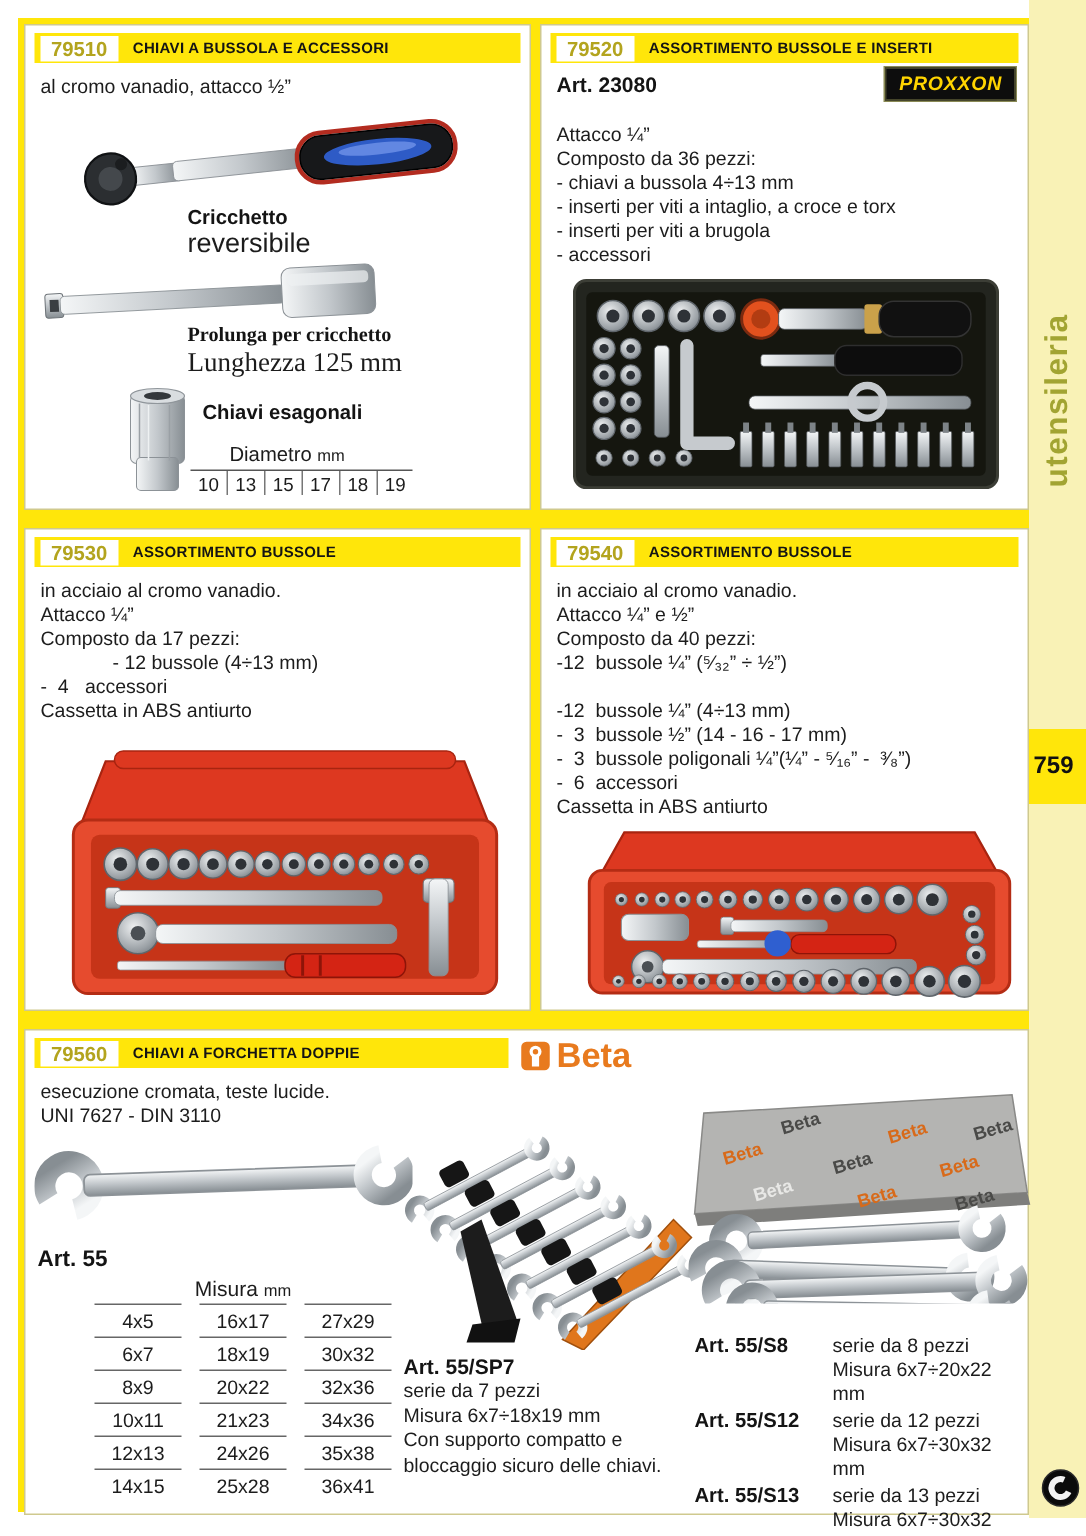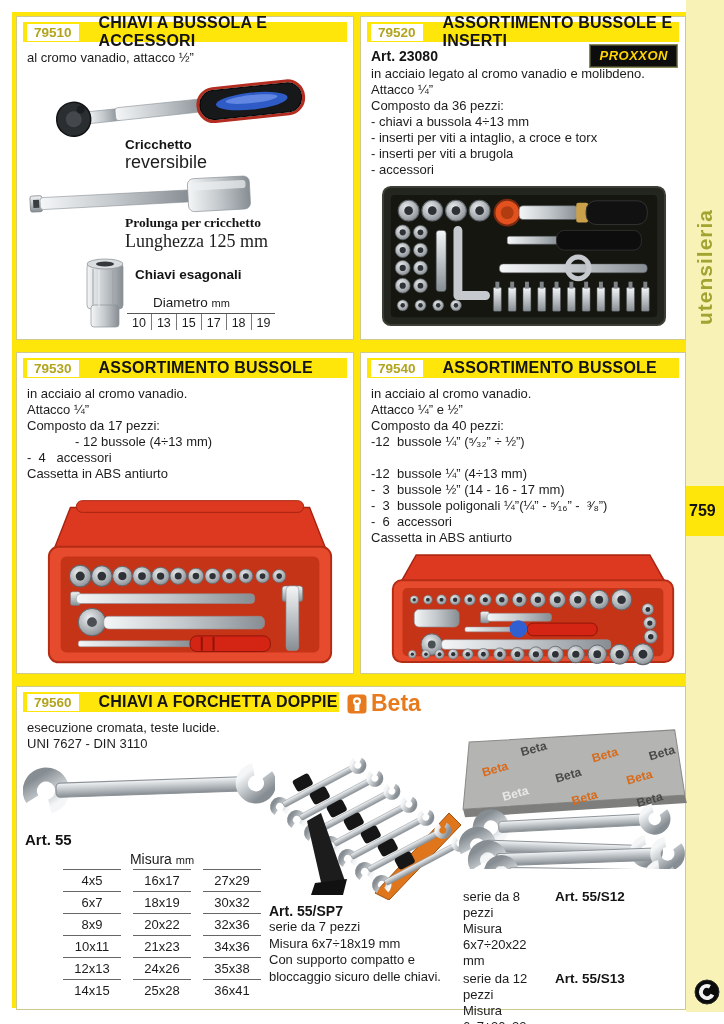--- a/index.html
+++ b/index.html
@@ -11,21 +11,21 @@
     transform:rotate(-90deg);font-size:21px;font-weight:bold;color:#a2a432;letter-spacing:1px;}
   #page-tab{position:absolute;left:686px;top:486px;width:38px;height:50px;background:#ffe60a;
     display:flex;align-items:center;}
   #page-tab span{font-size:16px;font-weight:bold;color:#111;padding-left:3px;}
   .panel{position:absolute;background:#ffffff;border:1px solid #cfc98e;}
   .phead{position:absolute;left:6px;top:5px;right:6px;height:20px;background:#ffe60a;
     display:flex;align-items:center;}
   .phead.fixed{right:auto;width:316px;}
   .pcode{background:#ffffff;color:#b3a41e;font-weight:bold;font-size:13.5px;
     padding:1px 7px;margin-left:4px;}
-  .ptitle{color:#141414;font-weight:bold;font-size:16px;margin-left:20px;letter-spacing:.2px;}
+  .ptitle{color:#141414;font-weight:bold;font-size:10px;margin-left:10px;letter-spacing:.2px;}
   .txt{position:absolute;font-size:13px;color:#1c1c1c;line-height:16.5px;white-space:pre-wrap;}
   .artlabel{font-weight:bold;font-size:14px;color:#141414;}
   .caplabel{font-size:13.5px;font-weight:bold;color:#141414;}
   .capsub{font-size:18px;color:#1c1c1c;text-align:right;}
   .imgbox{position:absolute;}
   
   .diam-table{position:absolute;display:flex;border-top:1.2px solid #555;}
   .diam-table .dcell{font-size:12.5px;color:#1c1c1c;padding:2px 5px 0 5px;border-left:1px solid #777;}
   .diam-table .dcell:first-child{border-left:none;}
   .dhead{position:absolute;font-size:13.5px;color:#1c1c1c;}
@@ -165,21 +165,20 @@
     </div>
   </div>
 
   <div class="panel" style="left:360px;top:16px;width:324px;height:322px;">
     <div class="phead">
       <span class="pcode">79520</span>
       <span class="ptitle">ASSORTIMENTO BUSSOLE E INSERTI</span>
     </div>
     <div class="artlabel" style="position:absolute;left:10px;top:31px;">Art. 23080</div>
     <div class="proxxon" style="right:8px;top:28px;">PROXXON</div>
-    <div class="txt" style="left:10px;top:49px;">in acciaio legato al cromo vanadio e molibdeno.</div>
     <div class="txt" style="left:10px;top:65px;">Attacco ¼”</div>
     <div class="txt" style="left:10px;top:81px;">Composto da 36 pezzi:</div>
     <div class="txt" style="left:10px;top:97px;">- chiavi a bussola 4÷13 mm</div>
     <div class="txt" style="left:10px;top:113px;">- inserti per viti a intaglio, a croce e torx</div>
     <div class="txt" style="left:10px;top:129px;">- inserti per viti a brugola</div>
     <div class="txt" style="left:10px;top:145px;">- accessori</div>
 
     <div class="imgbox" style="left:20px;top:168px;">
       <svg width="286" height="148" viewBox="0 0 290 150">
         <rect x="2" y="2" width="286" height="140" rx="8" fill="#23251f" stroke="#3c3e36" stroke-width="2"></rect>
@@ -447,20 +446,21 @@
           <text x="176" y="82" fill="#4a4a48" transform="rotate(-16 176 82)">Beta</text>
         </g>
         <use href="#sym-wrench" transform="translate(18,84) rotate(-3) scale(1.55)"></use>
         <use href="#sym-wrench" transform="translate(6,100) rotate(2) scale(1.6)"></use>
         <use href="#sym-wrench" transform="translate(14,114) rotate(-2) scale(1.7)"></use>
         <use href="#sym-wrench" transform="translate(30,128) rotate(1) scale(1.5)"></use>
       </svg>
     </div>
 
     <div class="sets-grid" style="left:446px;top:202px;">
+      <div class="slabel">Art. 55/S8</div>
       <div class="sdesc">
         <div>serie da 8 pezzi</div>
         <div>Misura 6x7÷20x22 mm</div>
       </div>
       <div class="slabel">Art. 55/S12</div>
       <div class="sdesc">
         <div>serie da 12 pezzi</div>
         <div>Misura 6x7÷30x32 mm</div>
       </div>
       <div class="slabel">Art. 55/S13</div>

